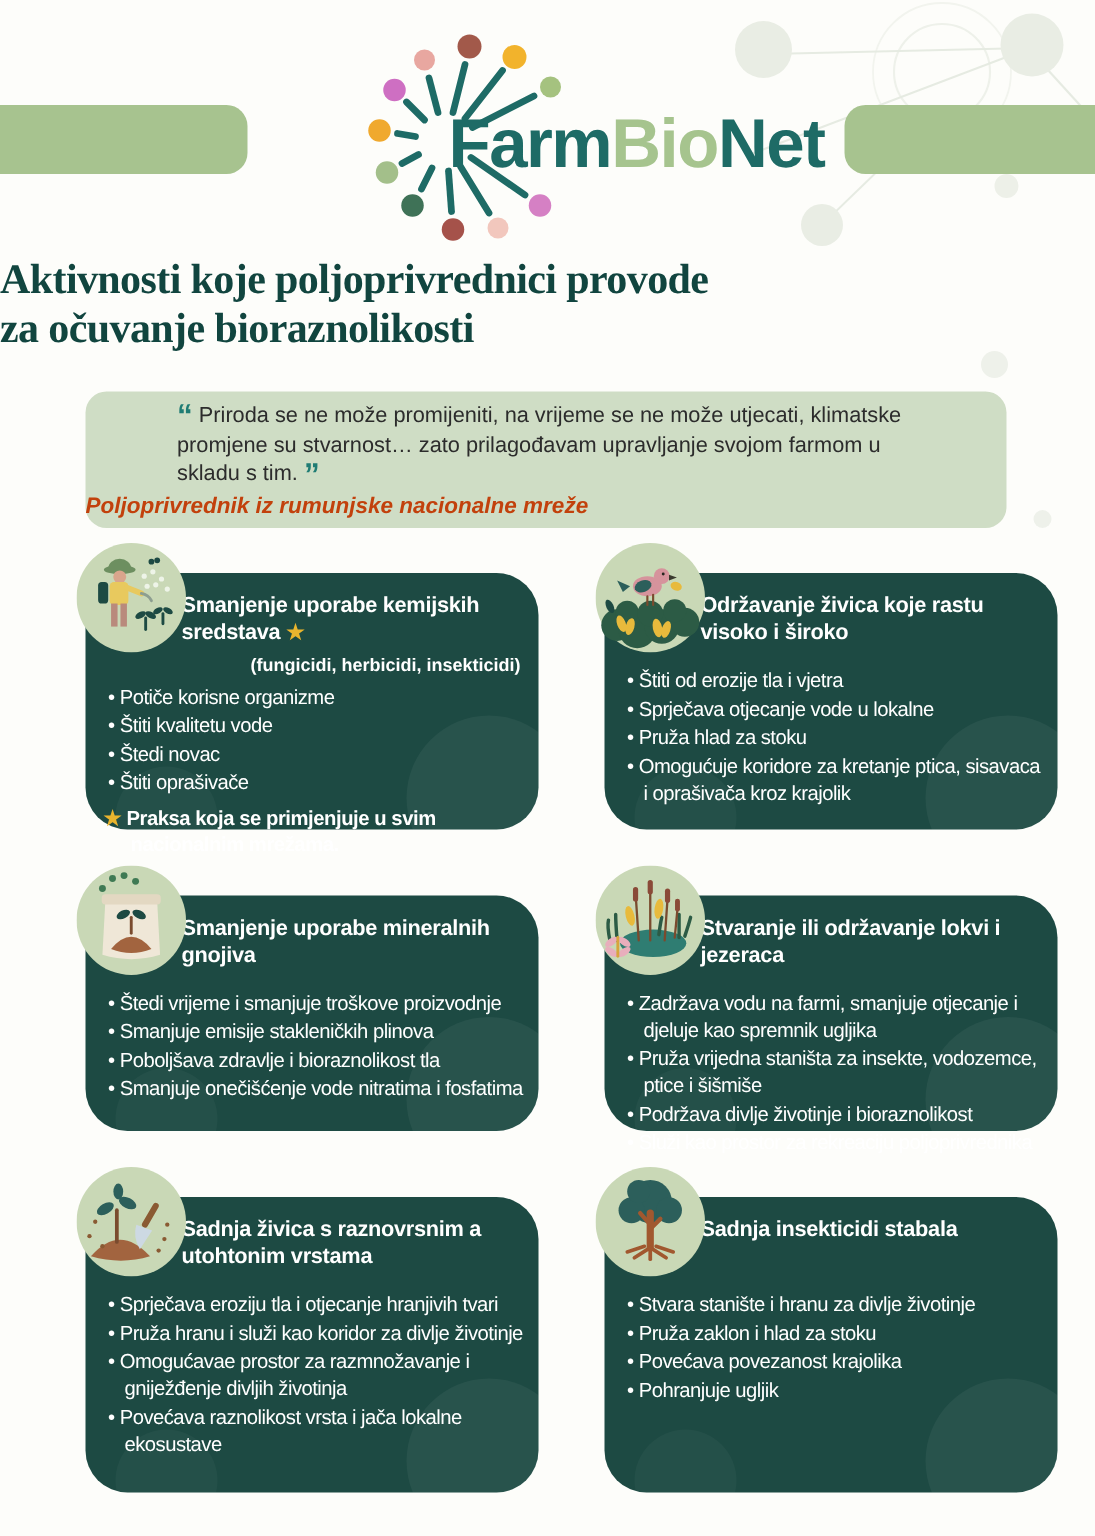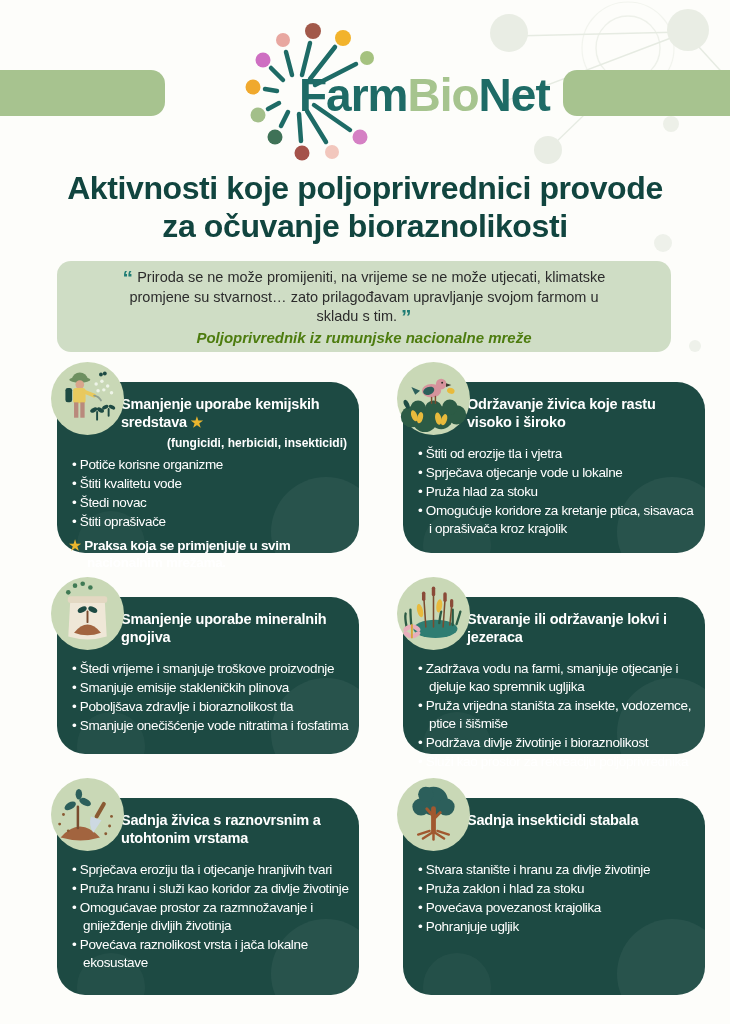--- a/index.html
+++ b/index.html
@@ -19,32 +19,32 @@
   .starburst{position:absolute;left:230px;top:8px;width:160px;height:160px;}
   .logo-text{
     position:absolute;left:299px;top:72px;line-height:1;
     font-size:46px;font-weight:800;letter-spacing:-1px;white-space:nowrap;
   }
   .logo-text .t-dark{color:#1e6b66;}
   .logo-text .t-light{color:#a6c48e;}
   
   .headline{
     position:absolute;top:170px;left:0;width:730px;margin:0;z-index:2;
-    text-align:center;color:#11453f;font-size:32px;font-weight:800;
-    line-height:1.18;letter-spacing:-0.4px;
+    text-align:left;color:#11453f;font-size:28px;font-weight:800;
+    line-height:1.18;letter-spacing:-0.4px;font-family:Liberation Serif, serif;
   }
   
   .quote-box{
     position:absolute;left:57px;top:261px;width:614px;min-height:80px;z-index:2;
-    background:#cfddc5;border-radius:14px;text-align:center;
+    background:#cfddc5;border-radius:14px;
     padding:7px 0 6px;box-sizing:border-box;color:#2c2c2c;
   }
   .quote-text{margin:0 auto;max-width:492px;font-size:14.5px;line-height:1.36;}
   .qmark{color:#1f7c74;font-weight:800;font-size:21px;line-height:0;vertical-align:-3px;}
-  .attribution{margin:2px 0 0;font-size:15px;font-weight:700;font-style:italic;color:#4d7c0f;}
+  .attribution{margin:2px 0 0;font-size:15px;font-weight:700;font-style:italic;color:#c2410c;}
   
   .cards{
     position:absolute;left:57px;top:382px;width:618px;z-index:2;
     display:grid;grid-template-columns:302px 302px;column-gap:14px;
     grid-template-rows:171px 157px 197px;row-gap:37px;gap:44px;
   }
   .card{
     position:relative;background:#1d4a43;border-radius:28px;color:#fff;
     display:flex;flex-direction:column;box-sizing:border-box;
   }

